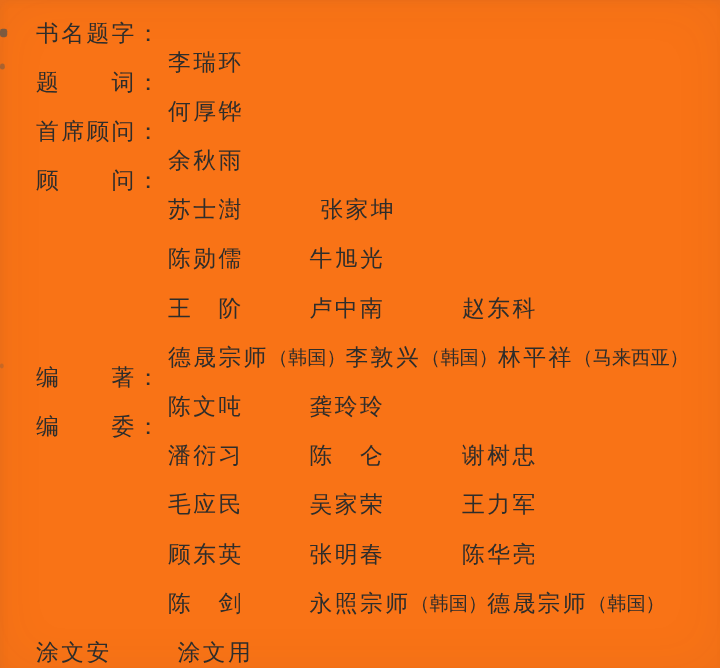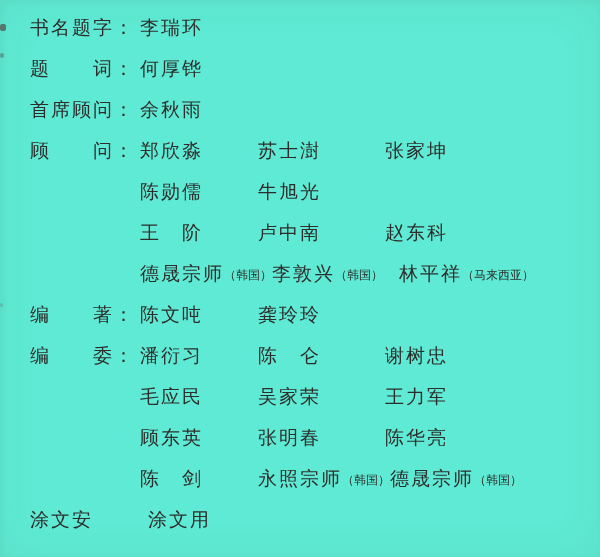--- a/index.html
+++ b/index.html
@@ -4,21 +4,21 @@
 <style>
   html, body { margin: 0; padding: 0; }
   body {
     width: 600px; height: 557px;
     background: #f2f2f0;
     font-family: "Liberation Serif", "DejaVu Serif", serif;
   }
   .page {
     position: relative;
     width: 600px; height: 557px;
-    background: #5eead4;
+    background: #f97316;
     box-shadow: inset 0 0 45px rgba(60,60,55,0.06), inset 2px 2px 6px rgba(80,80,75,0.05);
     overflow: hidden;
     box-sizing: border-box;
     padding: 8px 0 0 30px;
     color: #2e2d2b;
   }
   .row {
     display: flex;
     align-items: flex-start;
     height: 41px;
@@ -31,26 +31,27 @@
     flex: 0 0 110px;
     font-size: 19px;
     letter-spacing: 2px;
     font-weight: 500;
   }
   .cell {
     font-size: 19px;
     letter-spacing: 2px;
     font-weight: 500;
     white-space: nowrap;
+    margin-top: 24px;
   }
   .cell.c0 { min-width: 118px; }
   .cell.c1 { min-width: 127px; }
   .cell.c2 { min-width: 10px; font-family: Liberation Serif, serif; }
   .note {
-    font-size: 12px;
+    font-size: 16px;
     letter-spacing: 0px;
     position: relative;
     top: -1px;
   }
   
   .smudge { position: absolute; background: #55534e; border-radius: 2px; }
   .smudge.s1 { left: 0; top: 24px; width: 6px; height: 7px; opacity: .75; }
   .smudge.s2 { left: 0; top: 53px; width: 4px; height: 5px; opacity: .45; }
   .smudge.s3 { left: 0; top: 303px; width: 3px; height: 4px; opacity: .25; }
 </style>
@@ -69,21 +70,20 @@
       <div class="row">
         <div class="label-cell">题　　词：</div>
         <div class="cell c0"><span>何厚铧</span></div>
       </div>
       <div class="row">
         <div class="label-cell">首席顾问：</div>
         <div class="cell c0"><span>余秋雨</span></div>
       </div>
       <div class="row">
         <div class="label-cell">顾　　问：</div>
-        <div class="cell c0"><span>郑欣淼</span></div>
         <div class="cell c1"><span>苏士澍</span></div>
         <div class="cell c2"><span>张家坤</span></div>
       </div>
       <div class="row">
         <div class="label-cell"></div>
         <div class="cell c0"><span>陈勋儒</span></div>
         <div class="cell c2"><span>牛旭光</span></div>
       </div>
       <div class="row">
         <div class="label-cell"></div>

